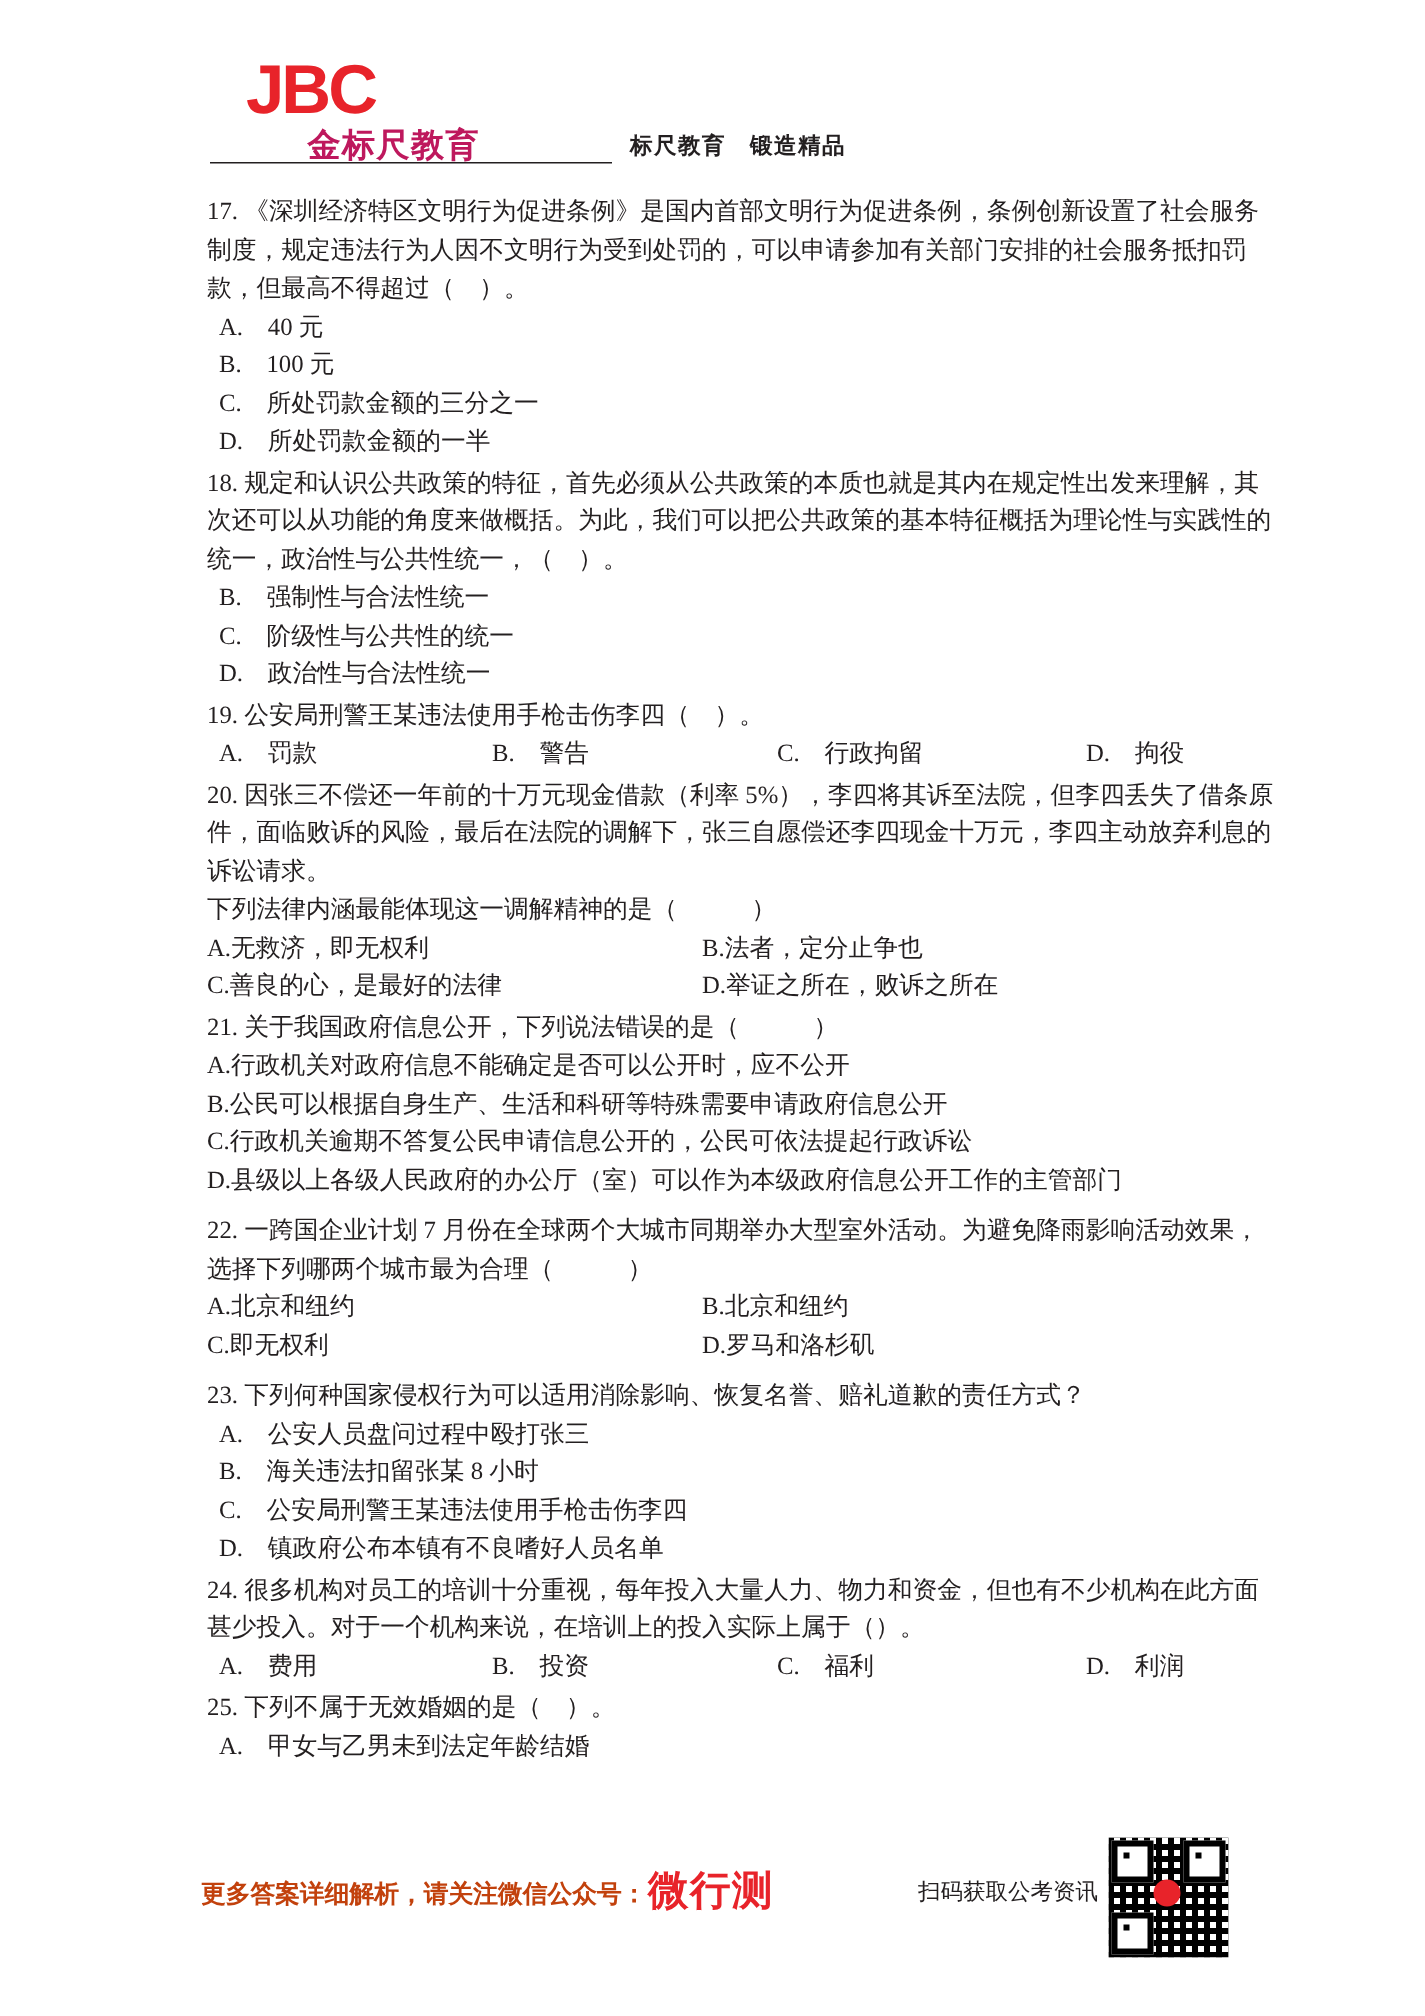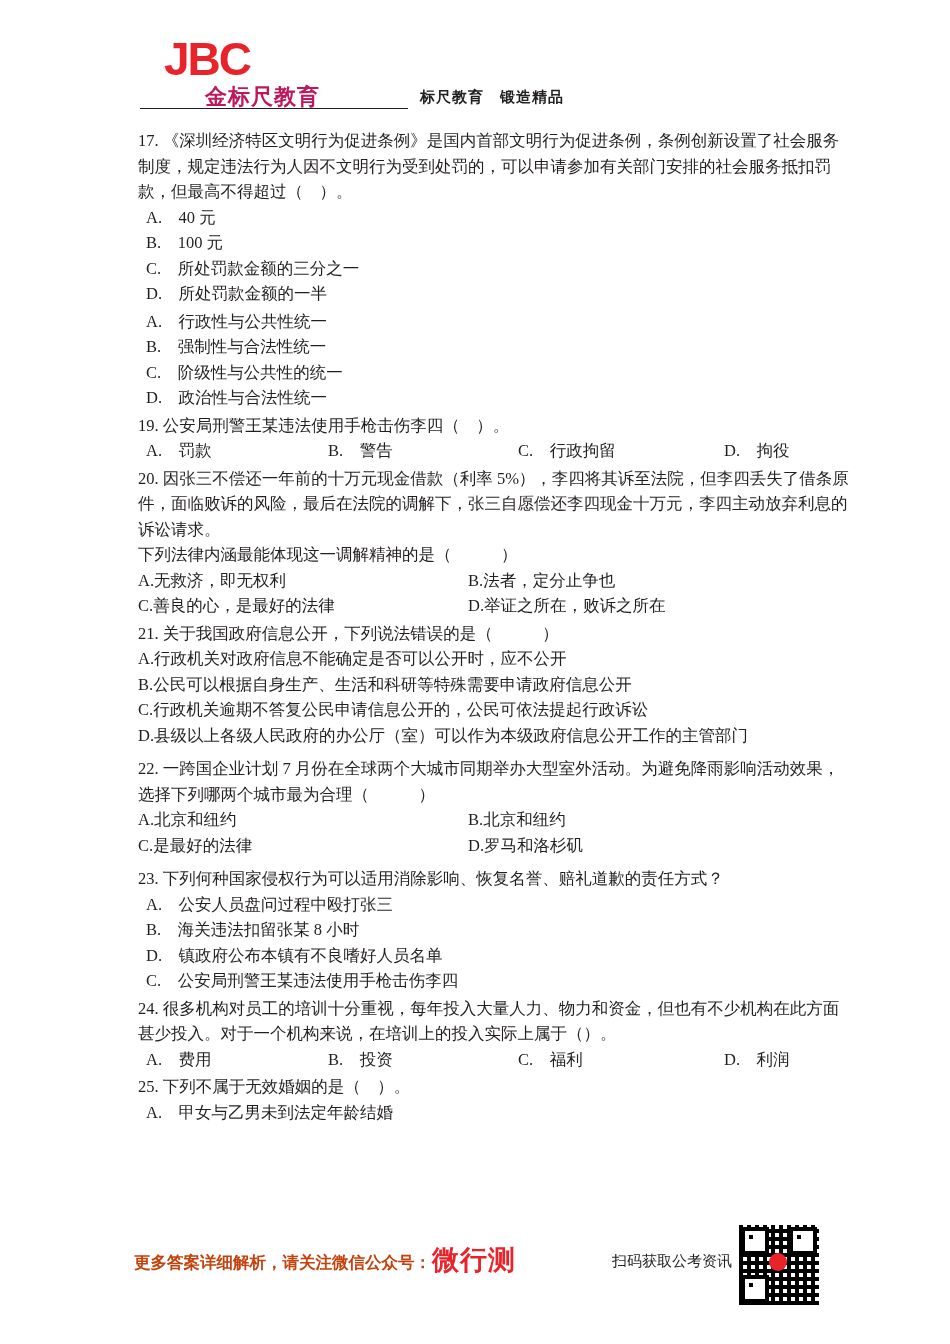--- a/index.html
+++ b/index.html
@@ -214,21 +214,24 @@
         <span>17.</span>
         <span>《深圳经济特区文明行为促进条例》是国内首部文明行为促进条例，条例创新设置了社会服务制度，规定违法行为人因不文明行为受到处罚的，可以申请参加有关部门安排的社会服务抵扣罚款，但最高不得超过（　）。</span>
       </div>
       <div class="opt">A.　40 元</div>
       <div class="opt">B.　100 元</div>
       <div class="opt">C.　所处罚款金额的三分之一</div>
       <div class="opt">D.　所处罚款金额的一半</div>
     </div>
 
     <div class="q">
-      <div class="opt">A.　行政性与公共性统一</div>
+      <div class="q-stem">
+        <span>18.</span>
+        <span>规定和认识公共政策的特征，首先必须从公共政策的本质也就是其内在规定性出发来理解，其次还可以从功能的角度来做概括。为此，我们可以把公共政策的基本特征概括为理论性与实践性的统一，政治性与公共性统一，（　）。</span>
+      </div>
       <div class="opt">B.　强制性与合法性统一</div>
       <div class="opt">C.　阶级性与公共性的统一</div>
       <div class="opt">D.　政治性与合法性统一</div>
     </div>
 
     <div class="q">
       <div class="q-stem">
         <span>19.</span>
         <span>公安局刑警王某违法使用手枪击伤李四（　）。</span>
       </div>
@@ -272,36 +275,36 @@
     <div class="q">
       <div class="q-stem">
         <span>22.</span>
         <span>一跨国企业计划 7 月份在全球两个大城市同期举办大型室外活动。为避免降雨影响活动效果，选择下列哪两个城市最为合理（　　　）</span>
       </div>
       <div class="two-col">
         <span>A.北京和纽约</span>
         <span>B.北京和纽约</span>
       </div>
       <div class="two-col">
-        <span>C.是最好的法律</span>
+        <span>C.即无权利</span>
         <span>D.罗马和洛杉矶</span>
       </div>
     </div>
 
     <div class="gap-sm"></div>
 
     <div class="q">
       <div class="q-stem">
         <span>23.</span>
         <span>下列何种国家侵权行为可以适用消除影响、恢复名誉、赔礼道歉的责任方式？</span>
       </div>
       <div class="opt">A.　公安人员盘问过程中殴打张三</div>
       <div class="opt">B.　海关违法扣留张某 8 小时</div>
+      <div class="opt">C.　公安局刑警王某违法使用手枪击伤李四</div>
       <div class="opt">D.　镇政府公布本镇有不良嗜好人员名单</div>
-      <div class="opt">C.　公安局刑警王某违法使用手枪击伤李四</div>
     </div>
 
     <div class="q">
       <div class="q-stem">
         <span>24.</span>
         <span>很多机构对员工的培训十分重视，每年投入大量人力、物力和资金，但也有不少机构在此方面甚少投入。对于一个机构来说，在培训上的投入实际上属于（）。</span>
       </div>
       <div class="four-col">
         <span class="c1">A.　费用</span>
         <span class="c2">B.　投资</span>

